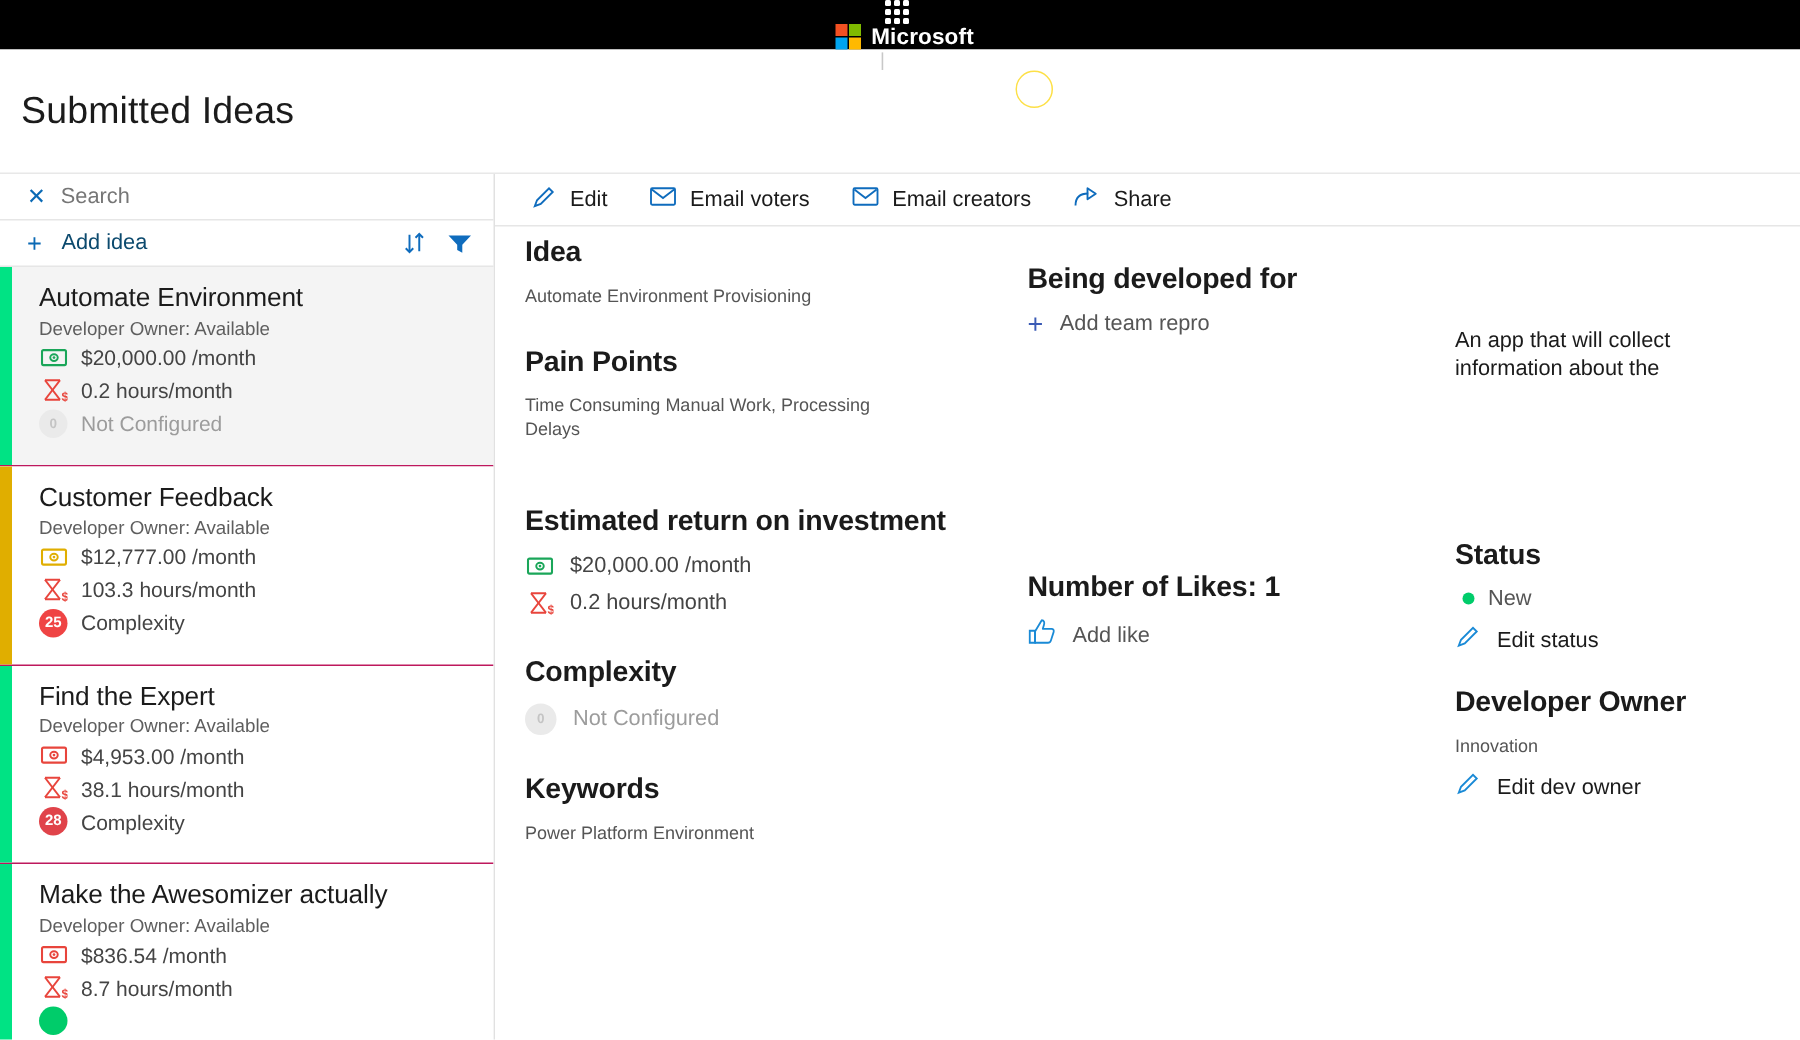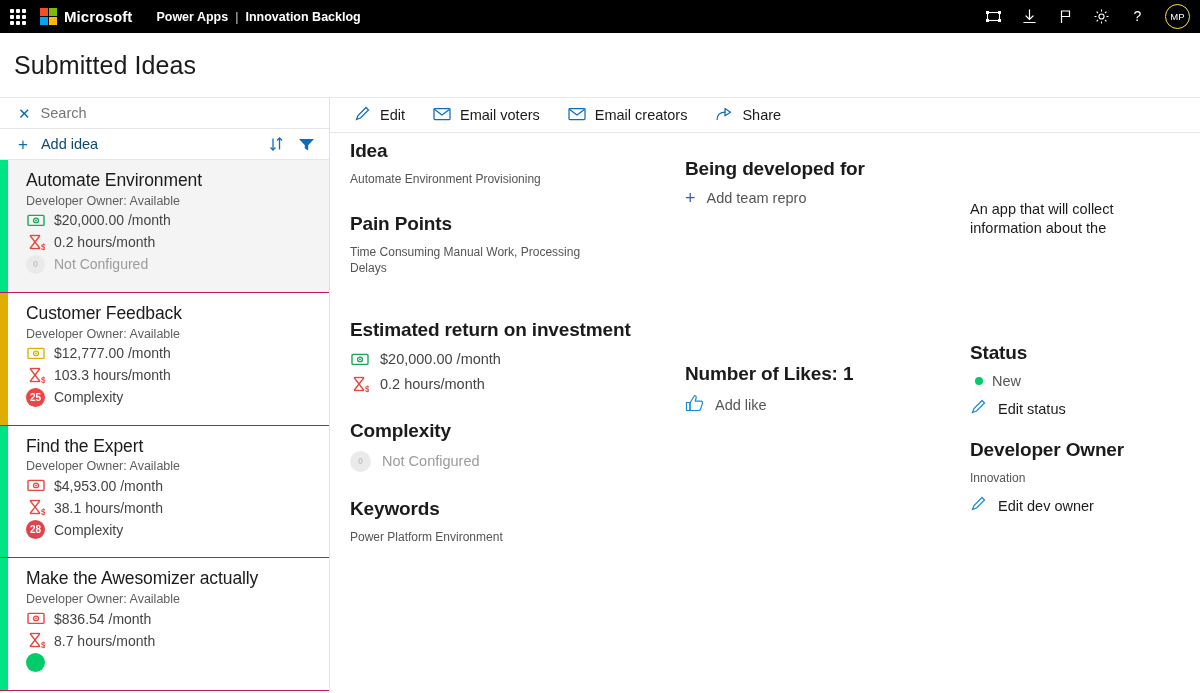--- a/index.html
+++ b/index.html
@@ -9,20 +9,21 @@
     background: #ffffff;
     overflow: hidden;
   }
 
   
   .suite-bar {
     height: 33px; background: #000000;
     display: flex; align-items: center;
     padding: 0 10px 0 6px;
     color: #ffffff;
+    flex-direction: column;
   }
   .waffle {
     width: 24px; height: 24px;
     display: grid; grid-template-columns: repeat(3, 4px);
     grid-template-rows: repeat(3, 4px);
     gap: 2px; align-content: center; justify-content: center;
     cursor: pointer;
   }
   .waffle i { display: block; width: 4px; height: 4px; background: #ffffff; border-radius: 1px; }
   .ms-logo-wrap { display: flex; align-items: center; gap: 7px; margin-left: 10px; cursor: pointer; }
@@ -51,21 +52,21 @@
   .avatar {
     width: 25px; height: 25px; border-radius: 50%;
     border: 1px solid #fde047; color: #ffffff;
     display: flex; align-items: center; justify-content: center;
     font-size: 9.5px; font-weight: 400; letter-spacing: .2px; cursor: pointer;
     margin-left: 2px;
   }
 
   
   .page-title-bar {
-    height: 65px; background: #ffffff;
+    height: 83px; background: #ffffff;
     display: flex; align-items: center; padding-left: 14px;
     border-bottom: 1px solid #e8e8e8;
   }
   .page-title { font-size: 25px; font-weight: 400; color: #1b1b1b; letter-spacing: .1px; }
 
   
   .body-split { display: flex; height: 594px; }
 
   
   .left-rail { width: 330px; border-right: 1px solid #e1e1e1; background: #ffffff; position: relative; }

